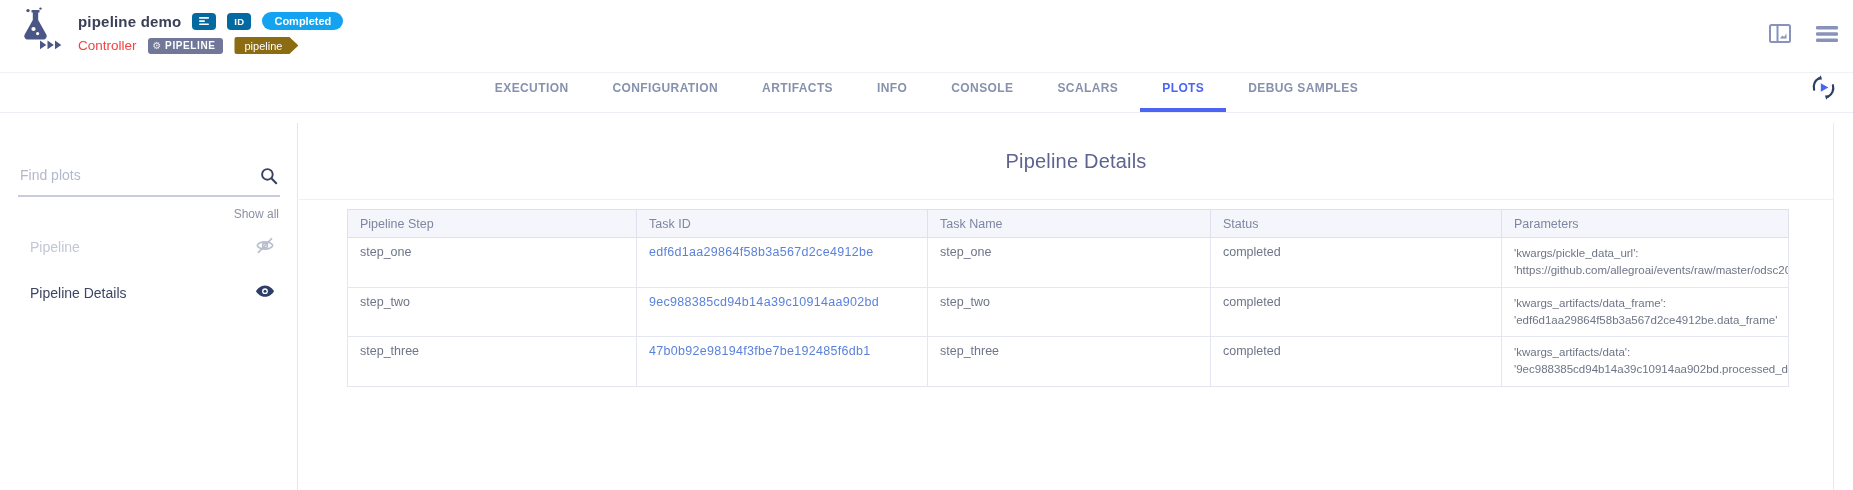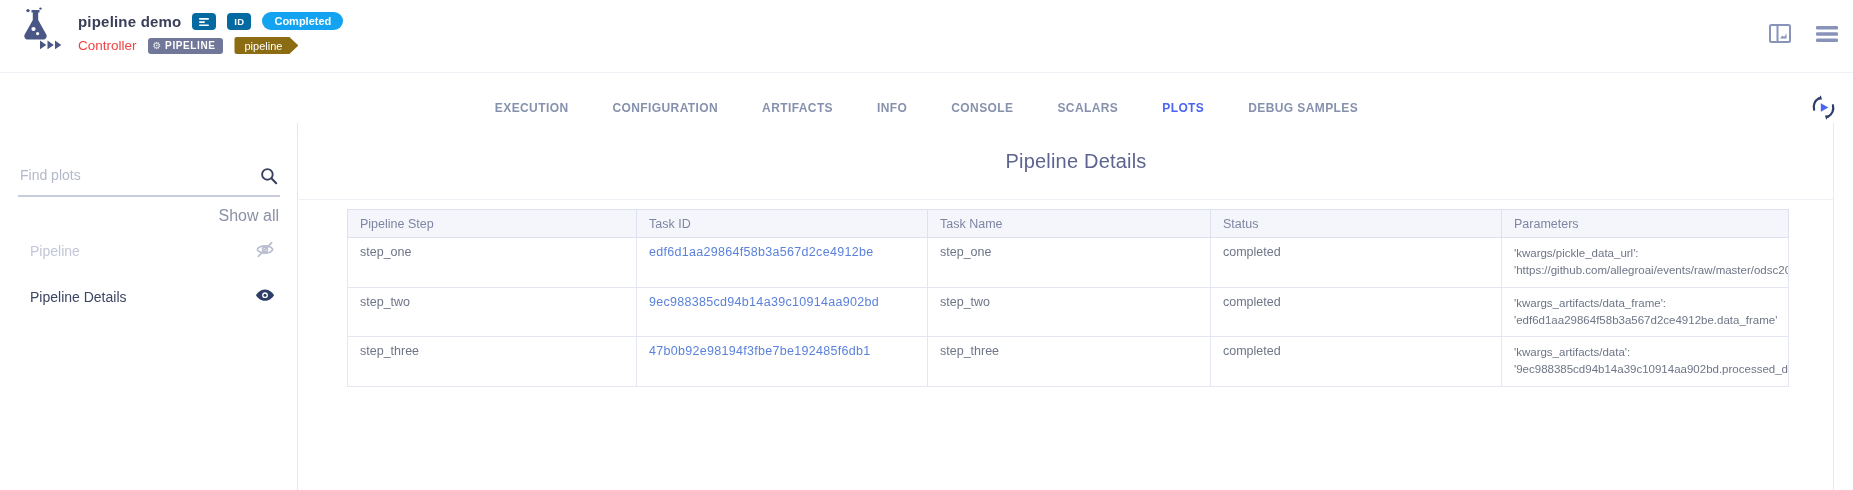--- a/index.html
+++ b/index.html
@@ -4,48 +4,48 @@
 <style>
   * { margin:0; padding:0; box-sizing:border-box; }
   html,body { background:#fff; }
   body { font-family:"Liberation Sans", sans-serif; }
   .app { position:relative; width:1853px; height:490px; background:#fff; overflow:hidden; }
 
   
   .header { position:absolute; top:0; left:0; right:0; height:73px; border-bottom:1px solid #f0f1f7; }
   .logo { position:absolute; left:10px; top:6px; }
   .title-block { position:absolute; left:78px; top:12px; }
-  .title-row { display:flex; align-items:flex-end; gap:11px; }
+  .title-row { display:flex; align-items:center; gap:11px; }
   .exp-title { font-size:15px; font-weight:bold; color:#394057; letter-spacing:.2px; }
   .chip { height:17px; min-width:24px; padding:0 5px; border-radius:4px; background:#0369a1; display:inline-flex; align-items:center; justify-content:center; }
   .chip-id { color:#fff; font-size:9.5px; font-weight:bold; letter-spacing:.5px; }
   .badge-completed { height:18px; padding:0 12px; border-radius:10px; background:#14a3f0; color:#fff; font-size:11px; font-weight:bold; display:inline-flex; align-items:center; }
   .sub-row { display:flex; align-items:center; gap:11px; margin-top:7px; }
   .controller { font-size:13.5px; color:#ef4444; }
   .tag-system { height:16px; padding:0 8px 0 5px; border-radius:3px; background:#717798; color:#fff; font-size:10px; font-weight:bold; letter-spacing:.6px; display:inline-flex; align-items:center; gap:3px; }
   .gear { font-family:"DejaVu Sans", sans-serif; font-size:10px; color:rgba(255,255,255,.85); line-height:1; }
   .tag-arrow { height:17px; padding:0 16px 0 10px; background:#8b6c12; color:#fff; font-size:11px; display:inline-flex; align-items:center;
                clip-path:polygon(0 0, calc(100% - 9px) 0, 100% 50%, calc(100% - 9px) 100%, 0 100%); border-radius:3px 0 0 3px; }
   .header-actions { position:absolute; right:14px; top:24px; display:flex; align-items:center; gap:24px; }
   .icon-btn { display:inline-flex; align-items:center; justify-content:center; cursor:pointer; }
 
   
-  .tabbar { position:absolute; top:84px; left:0; right:0; height:49px; border-bottom:1px solid #eceef5; display:flex; justify-content:center; }
+  .tabbar { position:absolute; top:64px; left:0; right:0; height:49px; border-bottom:1px solid #eceef5; display:flex; justify-content:center; }
   .tab { padding:0 22px; display:flex; align-items:center; font-size:12px; letter-spacing:.4px; color:#8691ad; font-weight:bold; cursor:pointer;
          border-bottom:4px solid transparent; border-top:4px solid transparent; }
   .tab.active { color:#4b64f4; border-bottom-color:#4b64f4; }
   .refresh-btn { position:absolute; right:16px; top:10px; }
 
   
   .sidebar { position:absolute; top:123px; left:0; width:298px; bottom:0; border-right:1px solid #e3e5ef; background:#fff; }
   .search-wrap { margin:30px 17px 8px 18px; position:relative; border-bottom:2px solid #c9ccdd; height:44px; }
   .search-input { width:calc(100% - 26px); border:0; outline:none; font-size:14px; color:#39415f; padding:14px 0 6px 2px; font-family:"Liberation Sans",sans-serif; }
   .search-input::placeholder { color:#b4b8cb; }
   .search-icon-wrap { position:absolute; right:2px; bottom:6px; }
-  .show-all { text-align:right; margin:10px 18px 0 0; font-size:16px; color:#8b90a5; cursor:pointer; }
+  .show-all { text-align:right; margin:10px 18px 0 0; font-size:12px; color:#8b90a5; cursor:pointer; }
   .plot-item { height:40px; margin-top:6px; padding:0 22px 0 30px; display:flex; align-items:center; justify-content:space-between; cursor:pointer; }
   .plot-item .lbl { font-size:14px; }
   .plot-item.hidden-metric .lbl { color:#c2c6d6; }
   .plot-item.visible-metric .lbl { color:#3c4663; }
 
   
   .content { position:absolute; left:299px; top:123px; width:1554px; bottom:0; background:#fff; }
   .content-right-line { position:absolute; left:1833px; top:123px; bottom:0; width:1px; background:#e9ebf3; }
   .main-title { margin-top:27px; text-align:center; font-size:20px; color:#5d6490; letter-spacing:.2px; }
   .title-divider { margin-top:26px; width:1534px; border:0; border-top:1px solid #eef0f6; }

